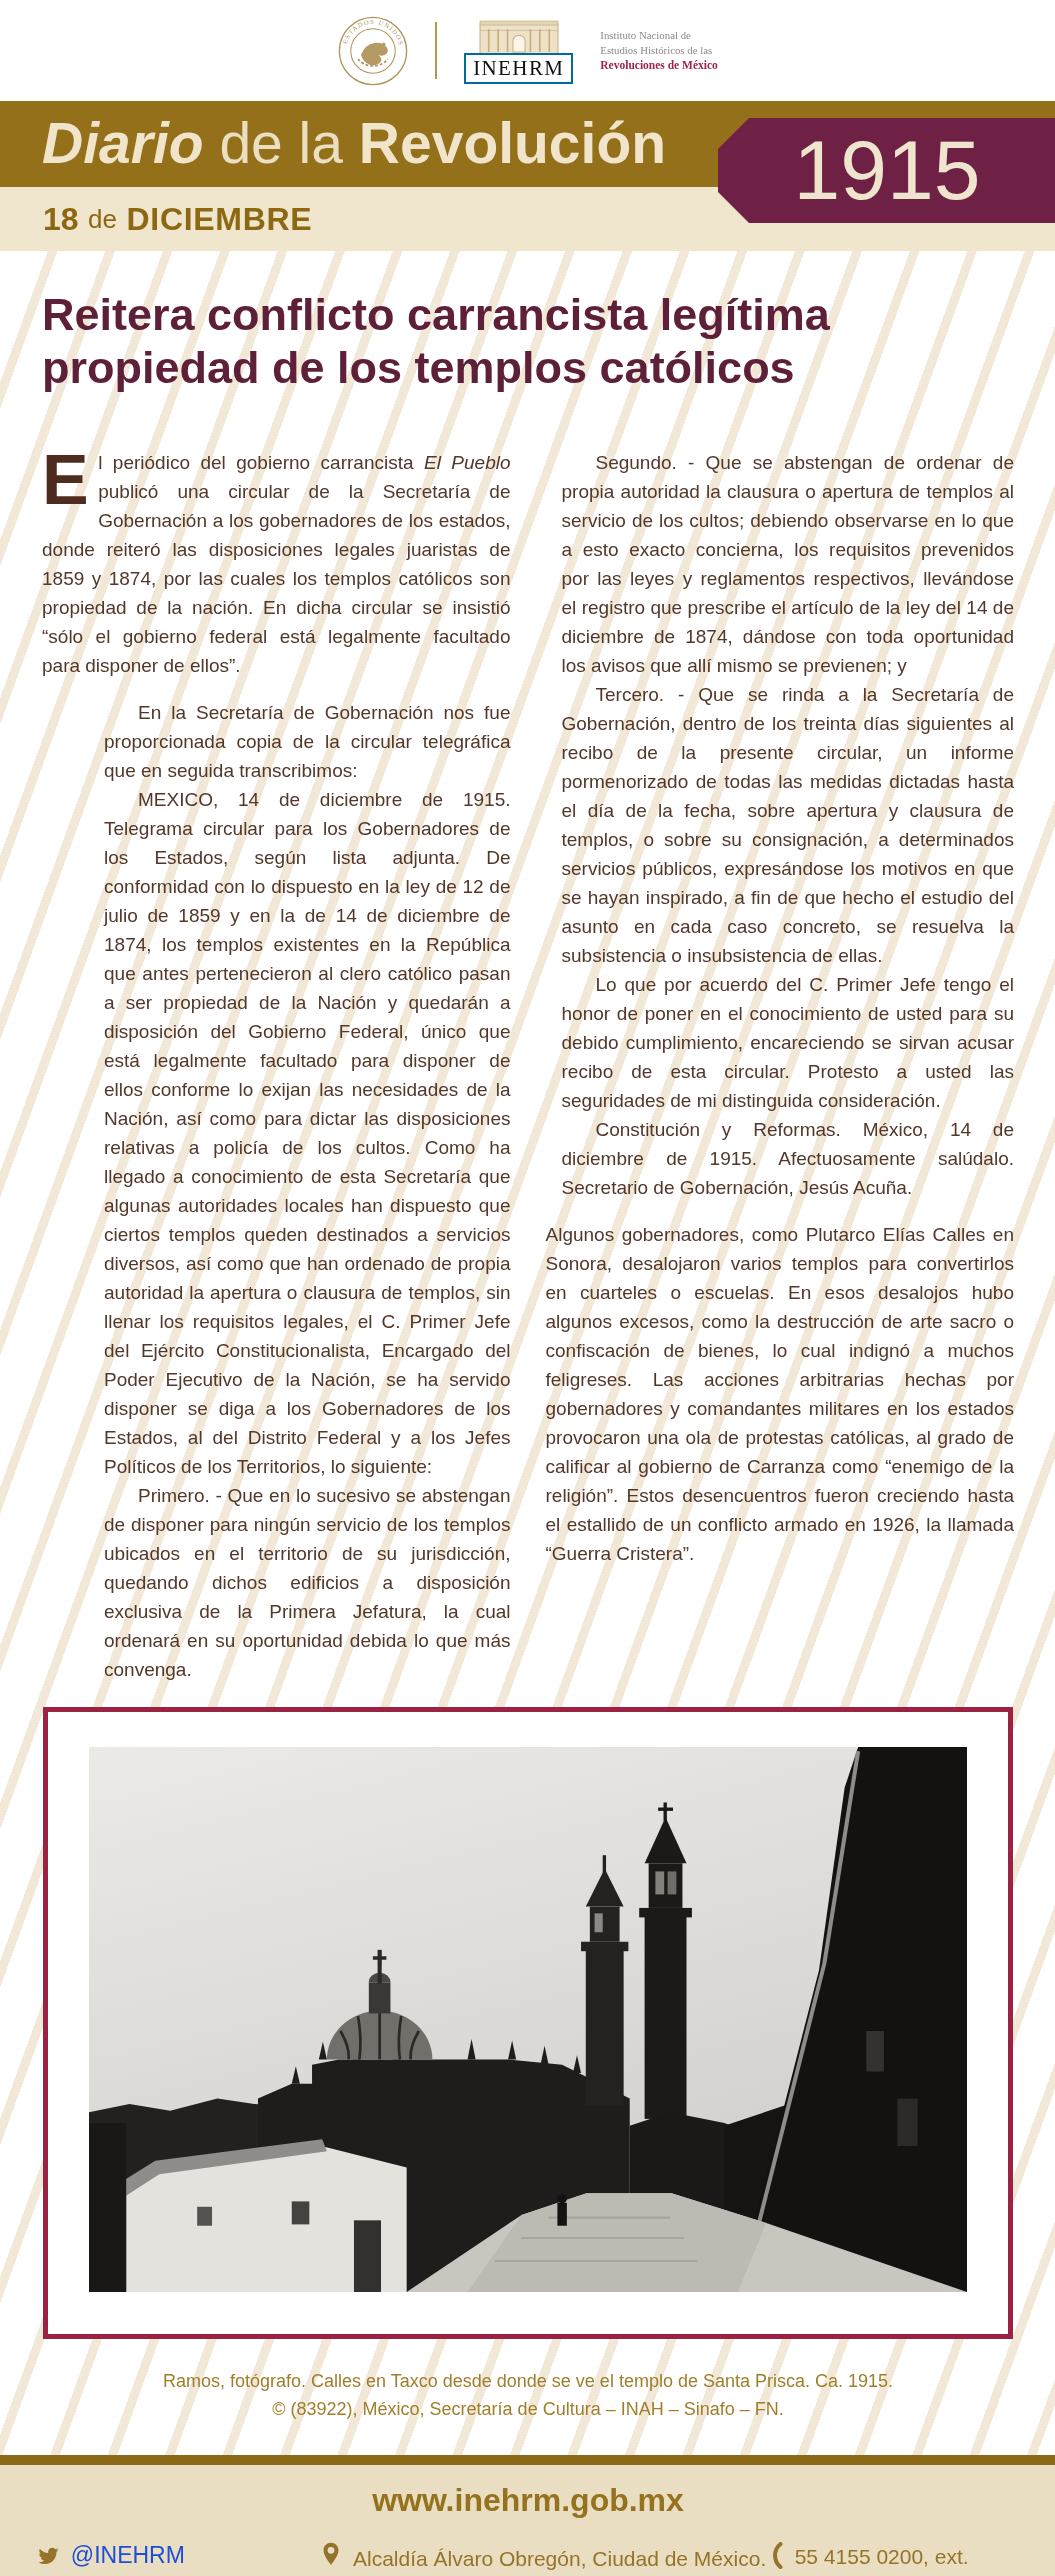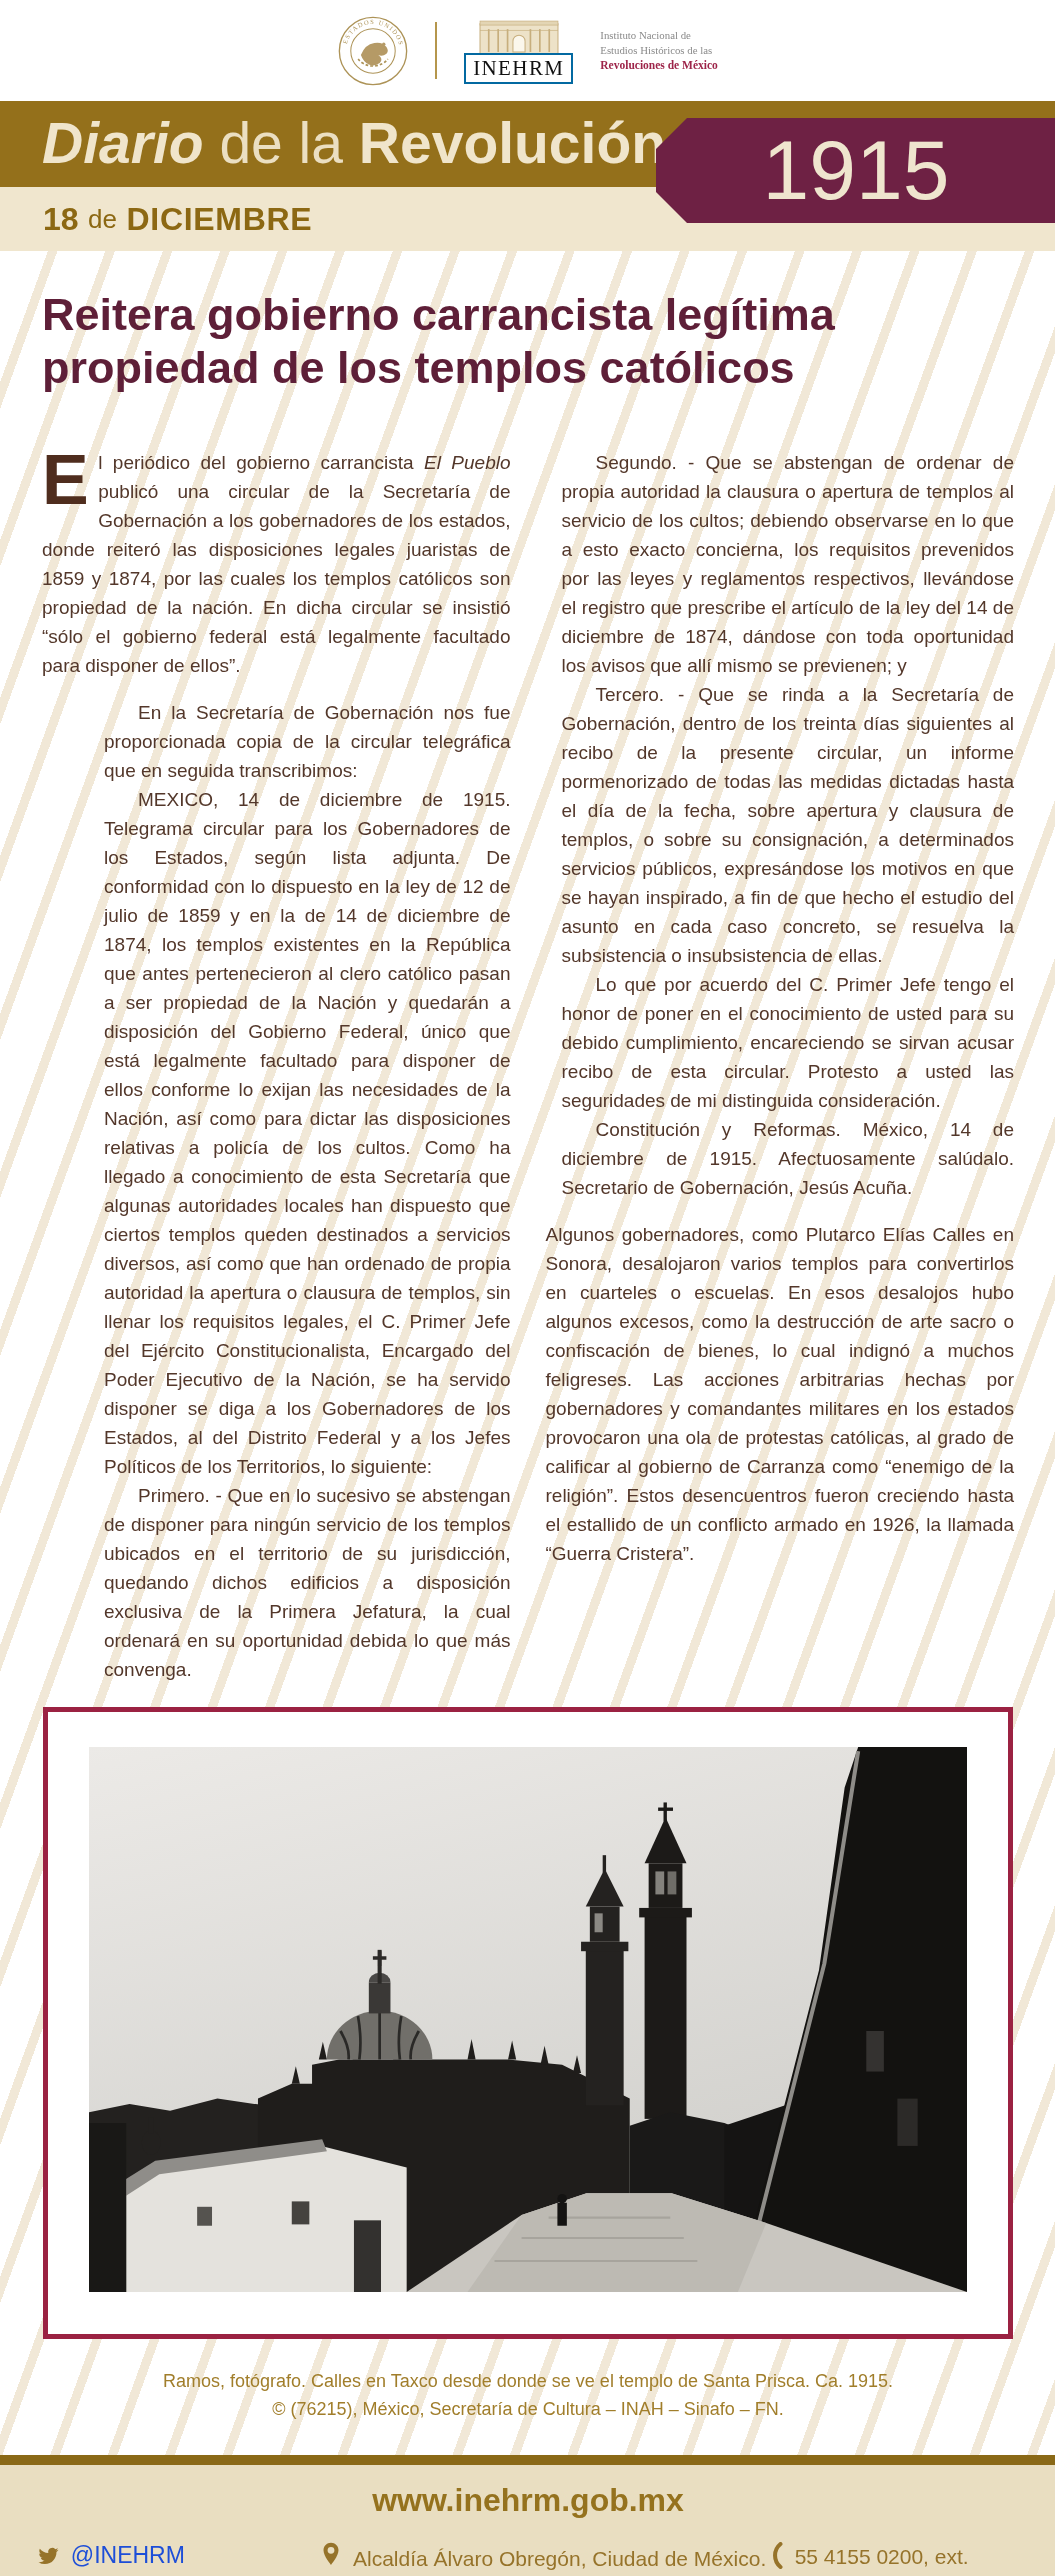--- a/index.html
+++ b/index.html
@@ -18,21 +18,21 @@
   .inehrm-acronym{font-family:"Liberation Serif", serif;font-size:21px;color:#111;letter-spacing:1.4px;}
   .inehrm-text{font-family:"Liberation Serif", serif;font-size:10.8px;color:#8a8a8a;line-height:15px;margin-left:9.5px;}
   .inehrm-text .maroon{color:#9D2449;font-weight:bold;font-size:11.5px;}
 
   
   .banner{height:86px;background:#94701B;position:relative;}
   .banner-title{position:absolute;left:42px;top:50%;transform:translateY(-52%);color:#F0E5CB;font-size:57px;white-space:nowrap;}
   .banner-title .diario{font-weight:bold;font-style:italic;}
   .banner-title .mid{font-weight:normal;opacity:.95;}
   .banner-title .rev{font-weight:bold;}
-  .badge-1915{position:absolute;right:0;top:17px;width:400px;height:105px;background:#6E2144;
+  .badge-1915{position:absolute;right:0;top:17px;width:338px;height:105px;background:#6E2144;
     clip-path:polygon(31px 0, 100% 0, 100% 100%, 31px 100%, 0 calc(100% - 31px), 0 31px);
     display:flex;align-items:center;justify-content:center;color:#EFE5CE;font-size:84px;z-index:3;}
   .dateband{height:64px;background:#F0E6CE;display:flex;align-items:center;padding-left:43px;color:#8C6813;}
   .dateband{line-height:56px;}
   .date-day{font-size:32px;font-weight:bold;}
   .date-de{font-size:26px;margin:0 9.5px;}
   .date-month{font-size:32px;font-weight:bold;letter-spacing:0.7px;}
 
   
   .content{background-color:#ffffff;
@@ -118,21 +118,21 @@
       <span>1915</span>
     </div>
   </div>
   <div class="dateband">
     <span class="date-day">18</span>
     <span class="date-de">de</span>
     <span class="date-month">DICIEMBRE</span>
   </div>
 
   <div class="content">
-    <h1 class="headline">Reitera gobierno carrancista legítima propiedad de los templos católicos</h1>
+    <h1 class="headline">Reitera conflicto carrancista legítima propiedad de los templos católicos</h1>
 
     <div class="article">
       <div class="col">
         <p class="lead"><span class="dropcap">E</span><span>l periódico del gobierno carrancista </span><em>El Pueblo</em><span> publicó una circular de la Secretaría de Gobernación a los gobernadores de los estados, donde reiteró las disposiciones legales juaristas de 1859 y 1874, por las cuales los templos católicos son propiedad de la nación. En dicha circular se insistió “sólo el gobierno federal está legalmente facultado para disponer de ellos”.</span></p>
         <div class="quote quote-l">
           <p>En la Secretaría de Gobernación nos fue proporcionada copia de la circular telegráfica que en seguida transcribimos:</p>
           <p>MEXICO, 14 de diciembre de 1915. Telegrama circular para los Gobernadores de los Estados, según lista adjunta. De conformidad con lo dispuesto en la ley de 12 de julio de 1859 y en la de 14 de diciembre de 1874, los templos existentes en la República que antes pertenecieron al clero católico pasan a ser propiedad de la Nación y quedarán a disposición del Gobierno Federal, único que está legalmente facultado para disponer de ellos conforme lo exijan las necesidades de la Nación, así como para dictar las disposiciones relativas a policía de los cultos. Como ha llegado a conocimiento de esta Secretaría que algunas autoridades locales han dispuesto que ciertos templos queden destinados a servicios diversos, así como que han ordenado de propia autoridad la apertura o clausura de templos, sin llenar los requisitos legales, el C. Primer Jefe del Ejército Constitucionalista, Encargado del Poder Ejecutivo de la Nación, se ha servido disponer se diga a los Gobernadores de los Estados, al del Distrito Federal y a los Jefes Políticos de los Territorios, lo siguiente:</p>
           <p>Primero. - Que en lo sucesivo se abstengan de disponer para ningún servicio de los templos ubicados en el territorio de su jurisdicción, quedando dichos edificios a disposición exclusiva de la Primera Jefatura, la cual ordenará en su oportunidad debida lo que más convenga.</p>
         </div>
       </div>
@@ -230,21 +230,21 @@
             <path d="M680 696 h180"></path>
         </g>
 
         <circle cx="700" cy="668" r="7" fill="#141312"></circle>
         <rect x="693" y="674" width="14" height="34" fill="#141312"></rect>
       </svg>
     </div>
 
     <div class="caption">
       <div>Ramos, fotógrafo. Calles en Taxco desde donde se ve el templo de Santa Prisca. Ca. 1915.</div>
-      <div>© (76215), México, Secretaría de Cultura – INAH – Sinafo – FN.</div>
+      <div>© (83922), México, Secretaría de Cultura – INAH – Sinafo – FN.</div>
     </div>
   </div>
 
   <div class="goldbar"></div>
   <div class="footer">
     <div class="footer-url">www.inehrm.gob.mx</div>
     <div class="footer-row">
       <div class="social">
         <div class="social-item">
           <svg width="23" height="20" viewBox="0 0 24 24">

